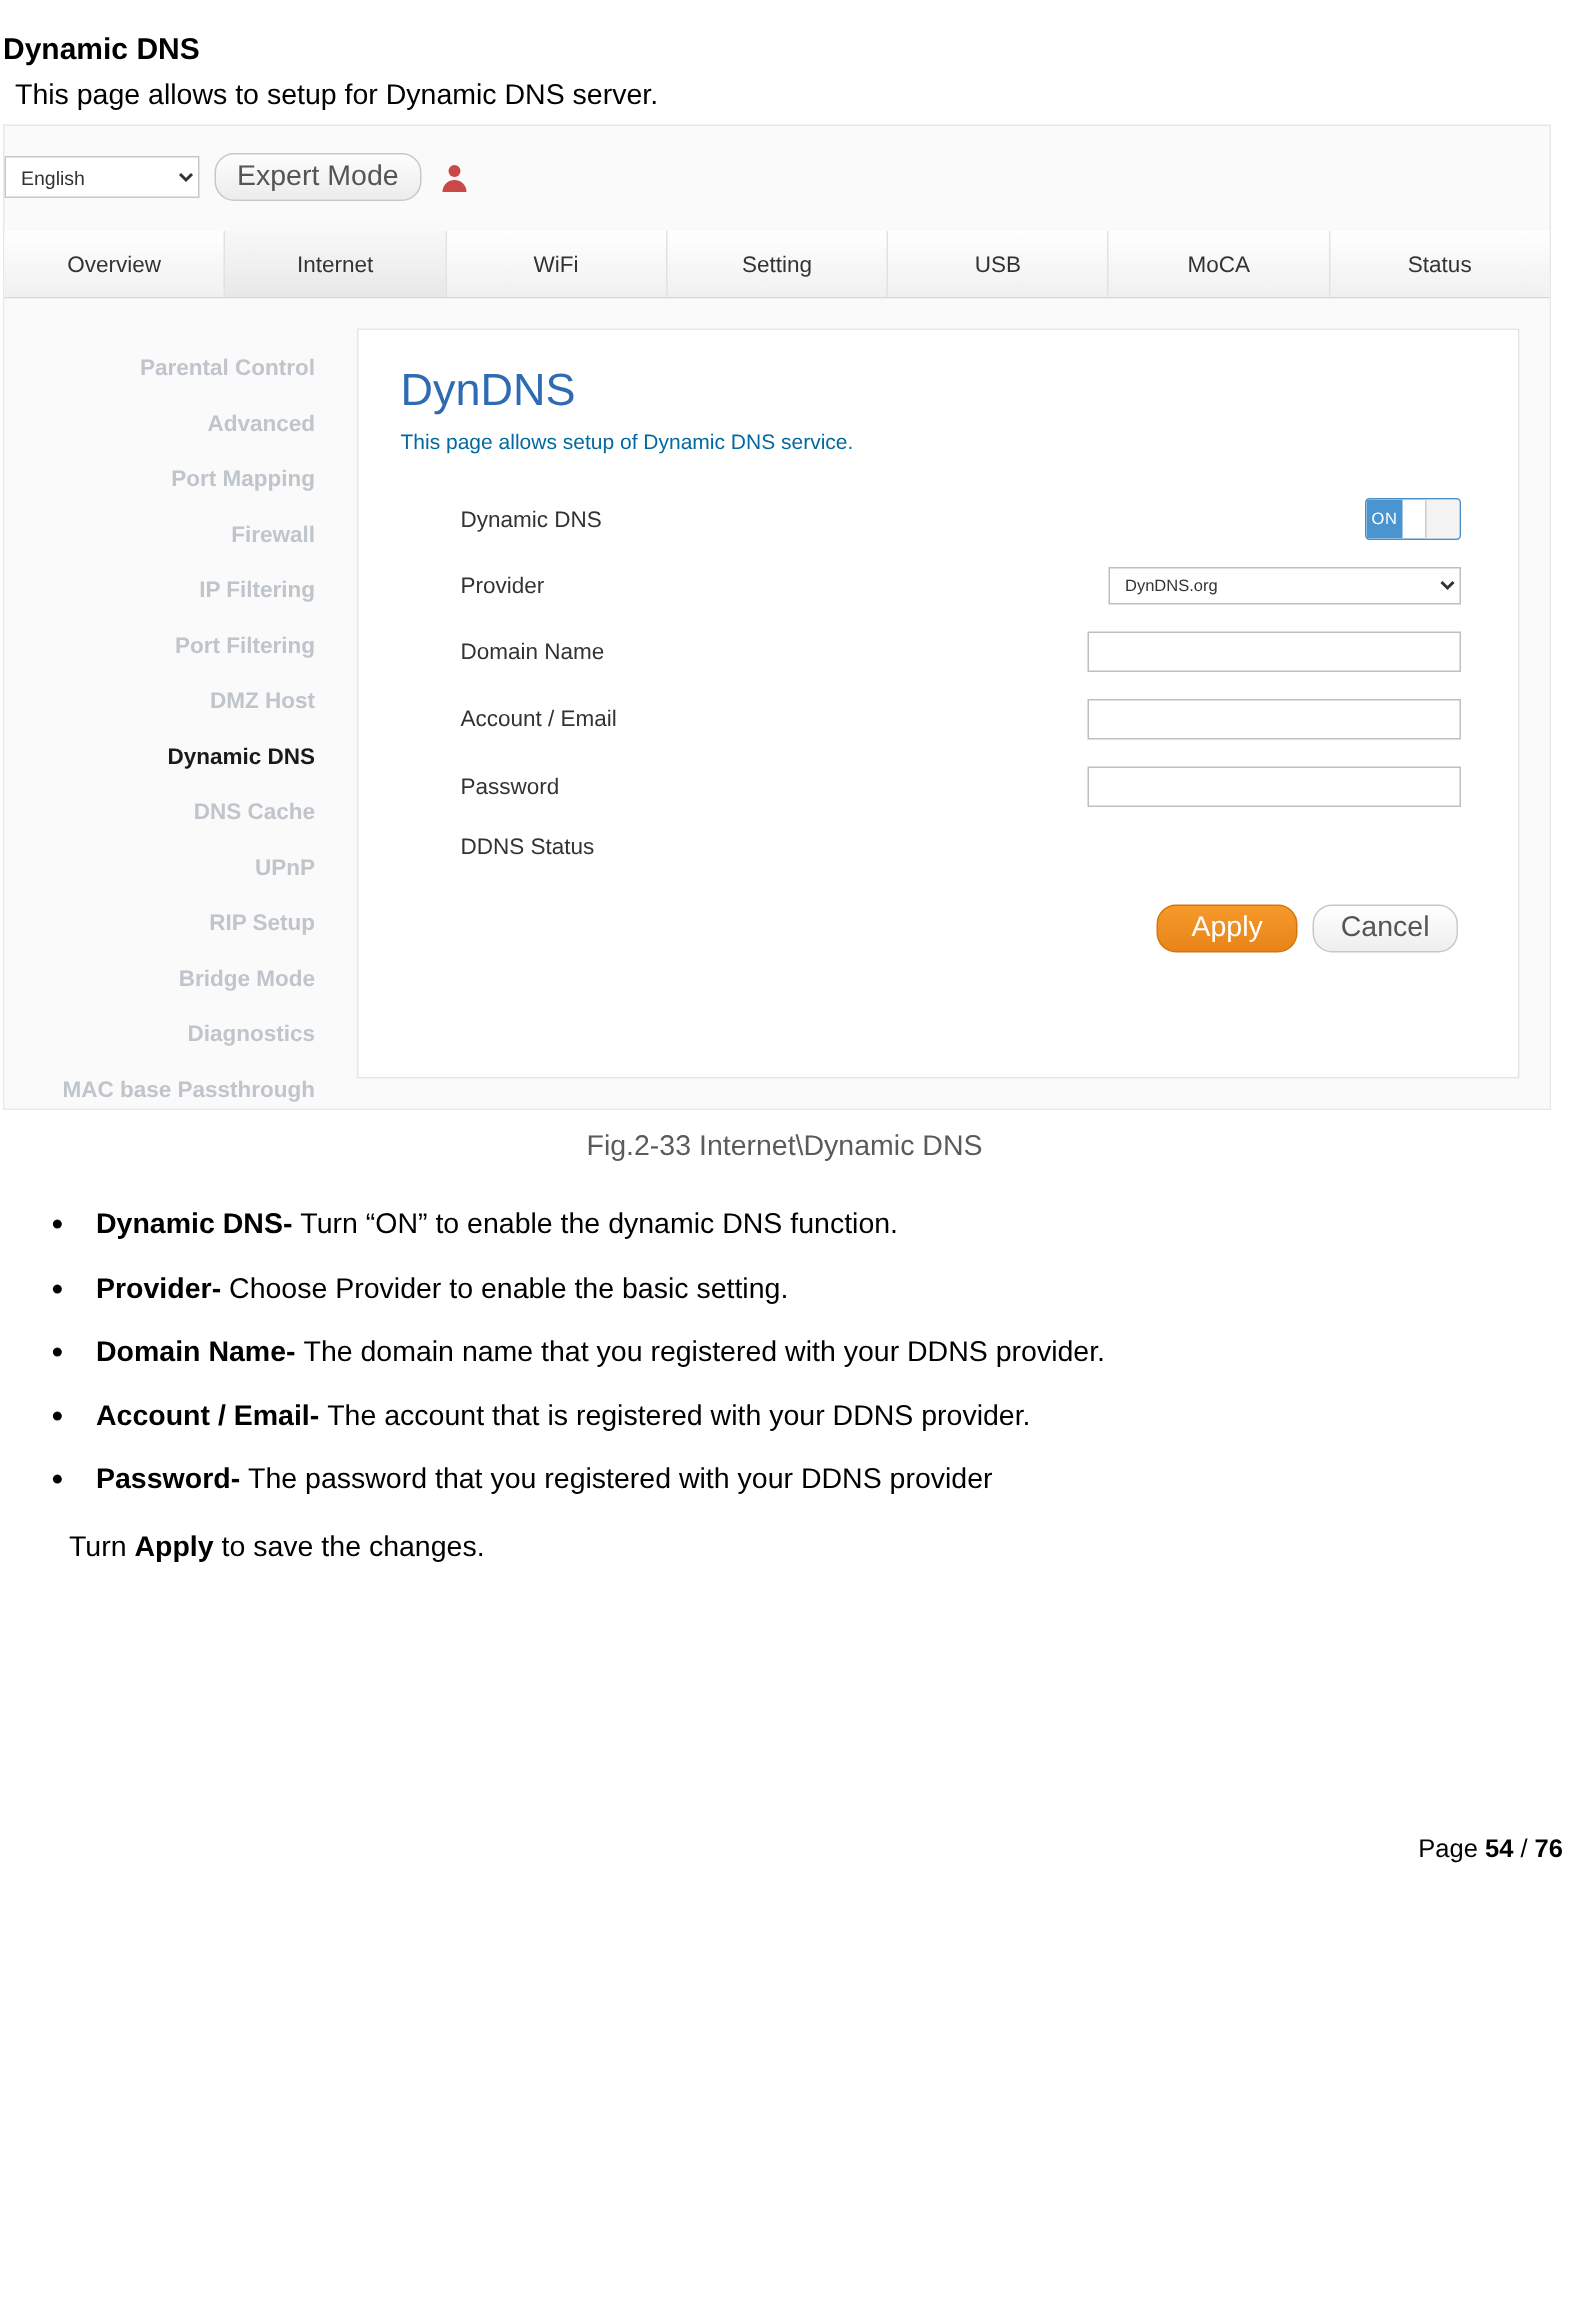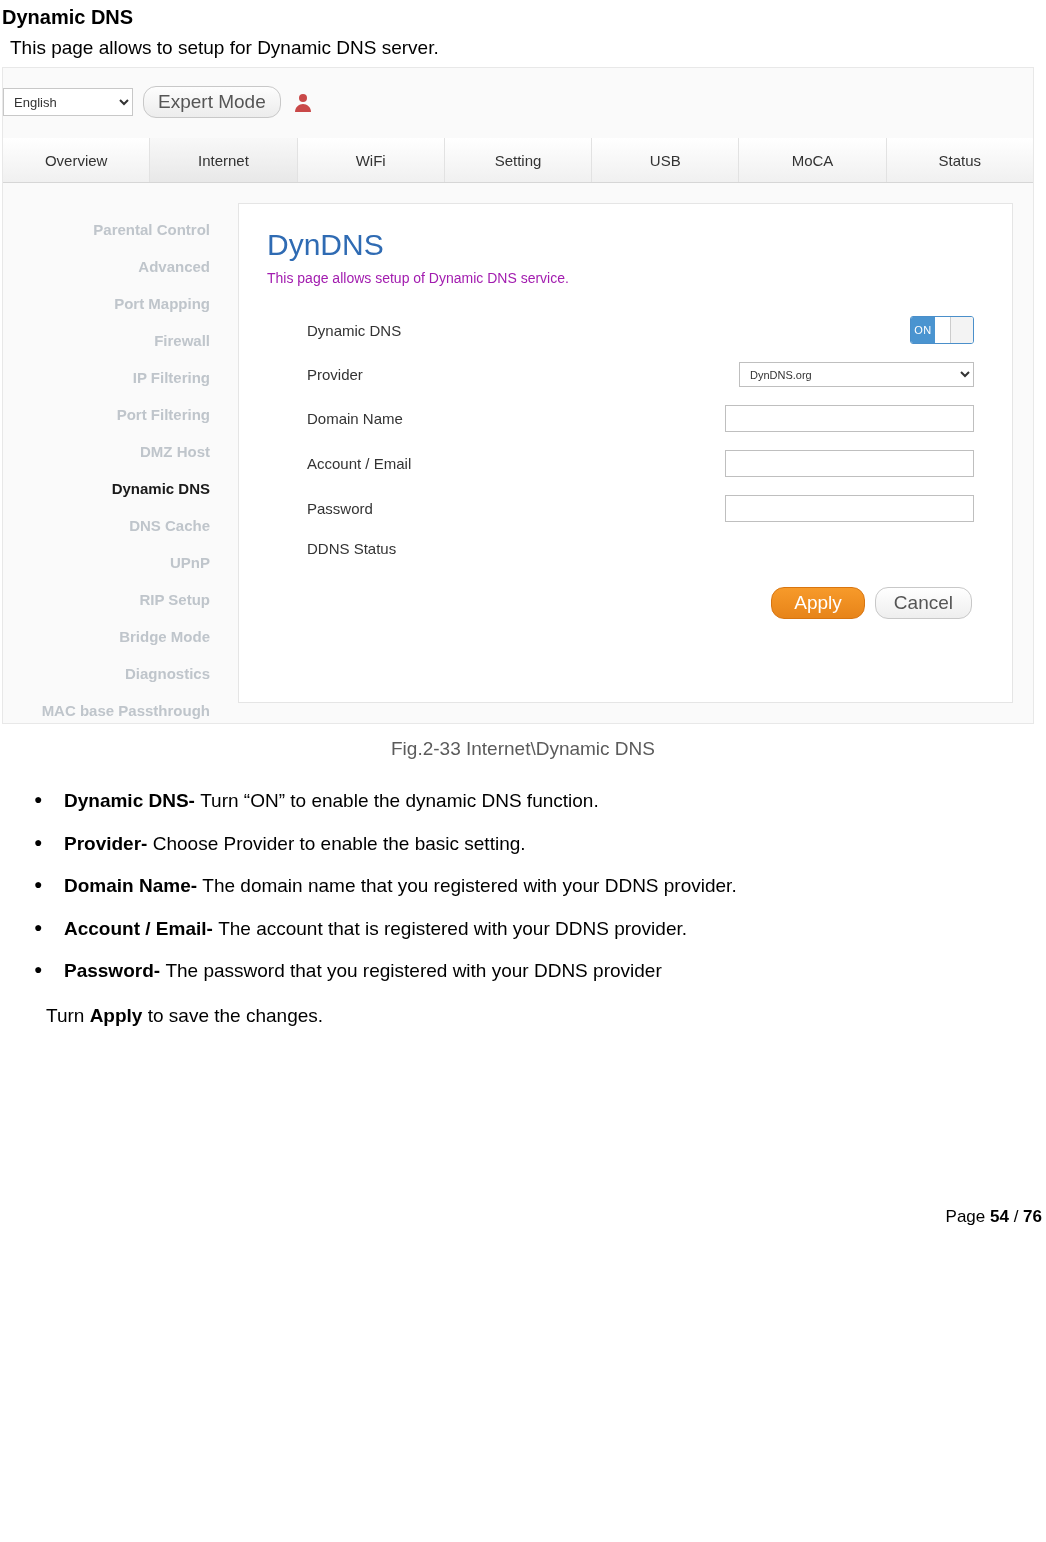--- a/index.html
+++ b/index.html
@@ -5,20 +5,21 @@
     body {
       margin: 0;
       padding: 0;
       font-family: Arial, Helvetica, sans-serif;
       width: 1046px;
       background: #fff;
       color: #000;
     }
     .page-wrap {
       padding: 0 0 0 0;
+      margin-top: 16px;
     }
     .doc-heading {
       font-weight: bold;
       font-size: 20px;
       padding: 6px 0 0 2px;
     }
     .doc-intro {
       font-size: 19px;
       padding: 8px 0 4px 10px;
     }
@@ -130,21 +131,21 @@
       margin: 20px 20px 20px 0;
       padding: 24px 28px 28px 28px;
       position: relative;
     }
     .panel-title {
       color: #2f6bb3;
       font-size: 30px;
       font-weight: 500;
     }
     .panel-sub {
-      color: #a21caf;
+      color: #0369a1;
       font-size: 14px;
       margin: 8px 0 30px 0;
     }
     .form-row {
       display: flex;
       align-items: center;
       margin: 0 0 18px 0;
     }
     .form-label {
       width: 320px;

